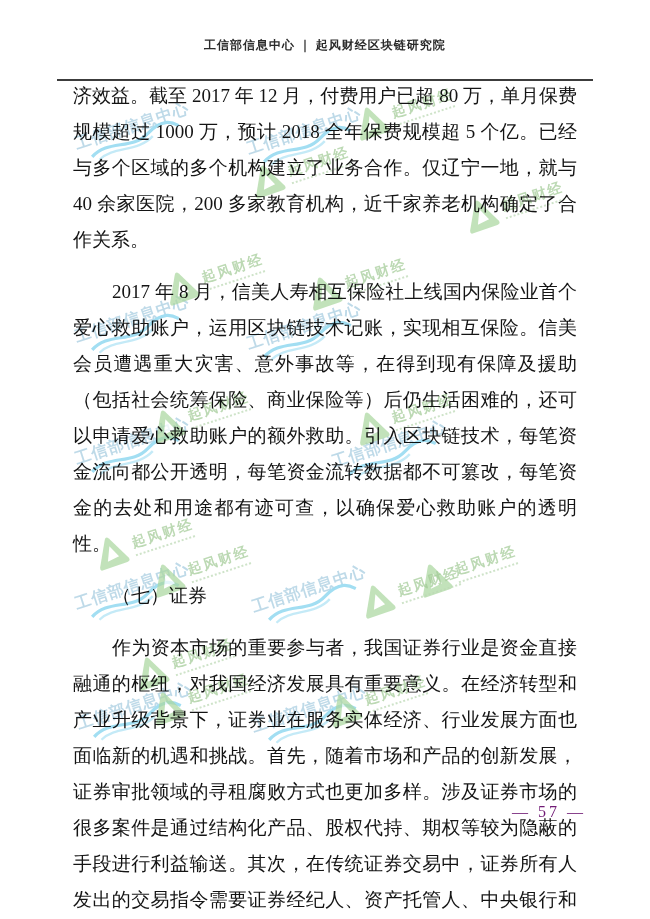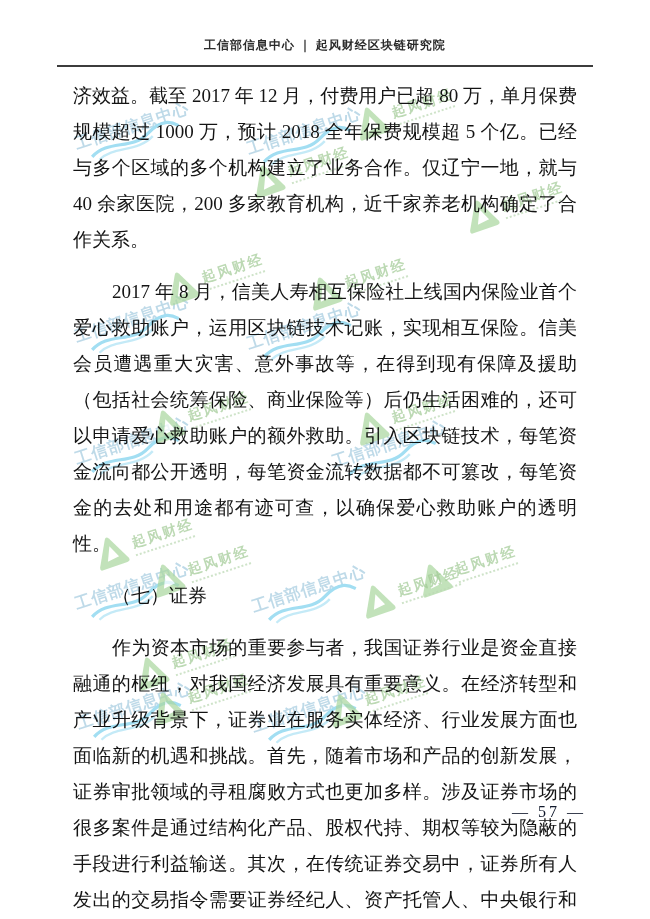--- a/index.html
+++ b/index.html
@@ -15,21 +15,21 @@
   
   .page-header {
     position: absolute;
     top: 37px; left: 57px; right: 57px;
     text-align: center;
     font-size: 12px;
     font-weight: bold;
     color: #2a2a2a;
     letter-spacing: 1px;
     border-bottom: 2px solid #3c3c3c;
-    padding-bottom: 11px;
+    padding-bottom: 25px;
     z-index: 1;
   }
 
   
   .page-body {
     position: absolute;
     top: 62px; left: 57px; right: 57px;
     font-size: 19px;
     line-height: 36px;
     text-align: justify;
@@ -38,21 +38,21 @@
   }
   .page-body p { margin: 16px; }
   .indent { text-indent: 39px; }
   .section-heading { font-weight: normal; text-indent: 39px; }
 
   
   .page-footer {
     position: absolute;
     top: 803px; right: 64px;
     font-size: 16px;
-    color: #0f172a;
+    color: #701a75;
     letter-spacing: 3px;
     z-index: 1;
   }
 
   
   .watermark-layer {
     position: absolute; inset: 0;
     z-index: 3;
     pointer-events: none;
     mix-blend-mode: multiply;

